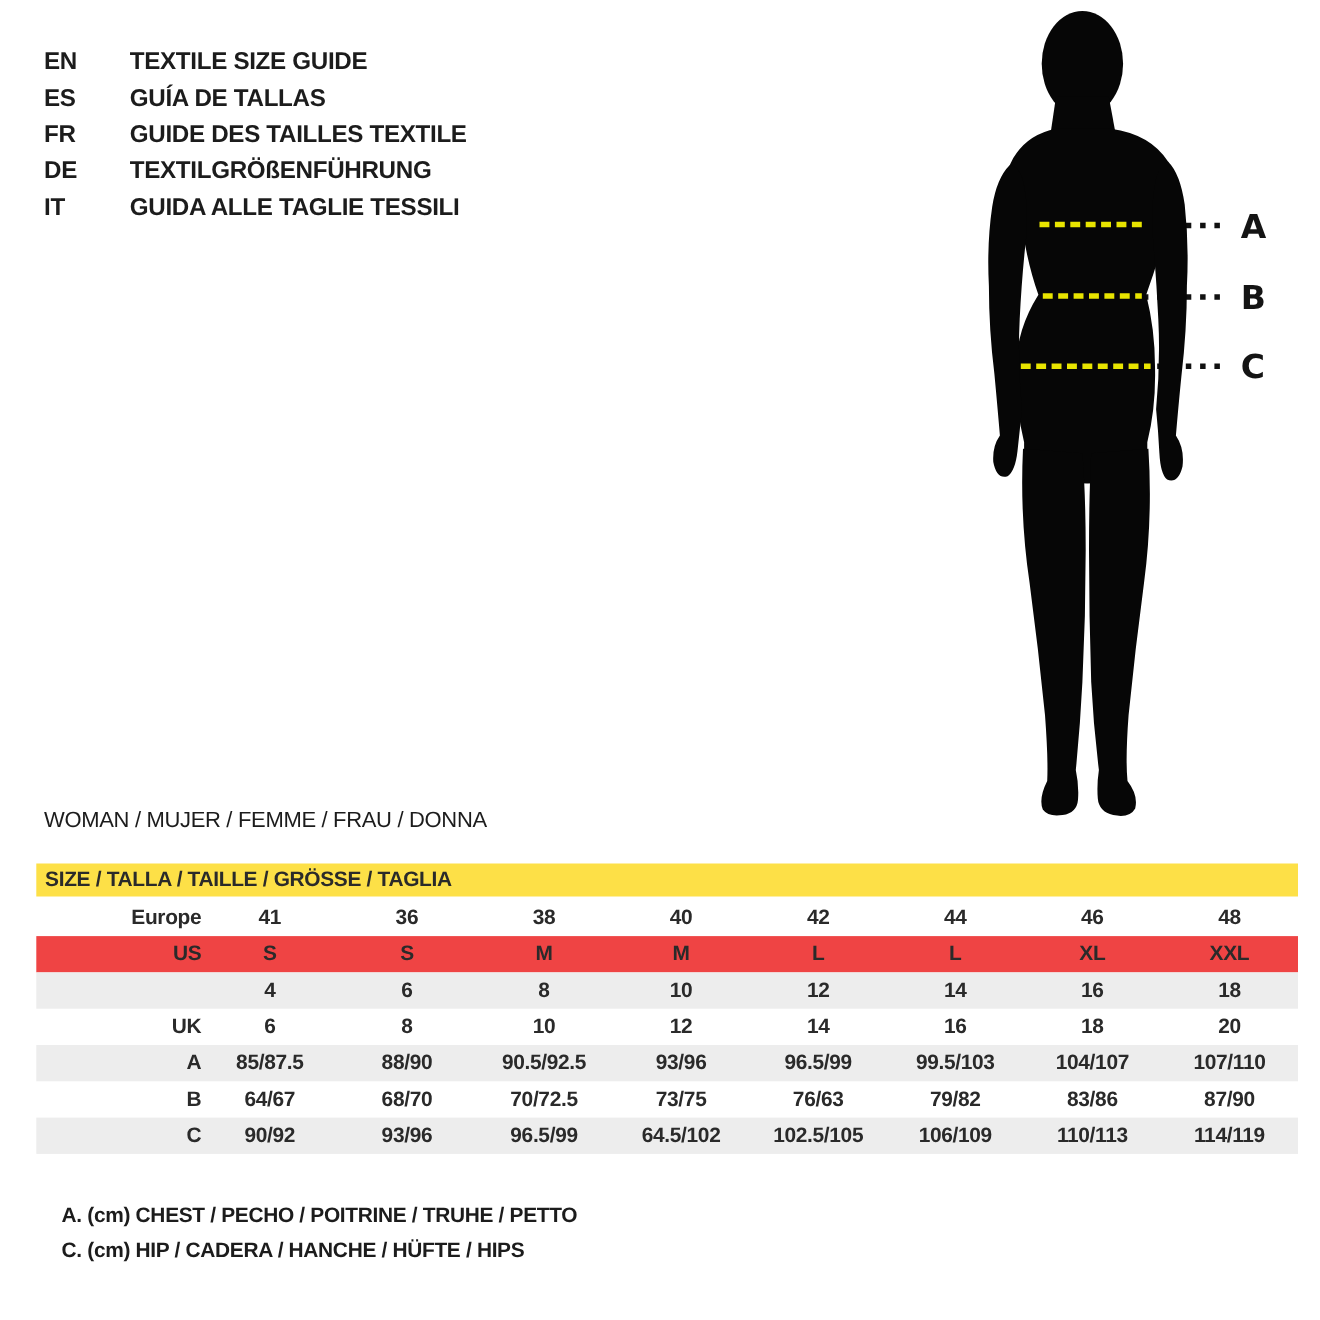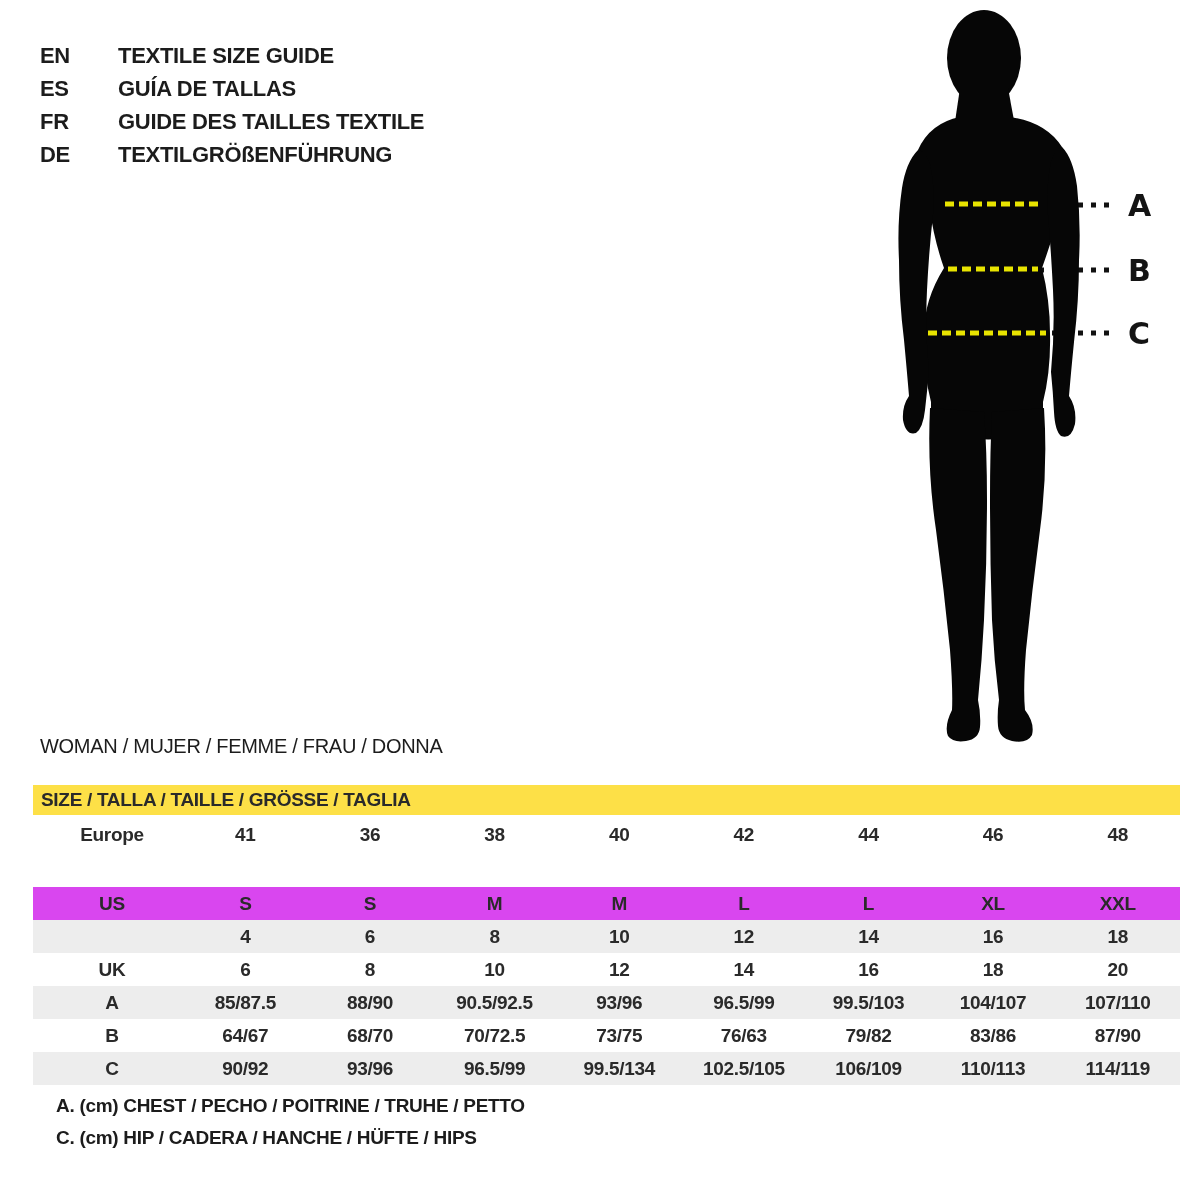--- a/index.html
+++ b/index.html
@@ -46,21 +46,21 @@
   .table-header {
     height:30px; line-height:30px;
     padding-left:8px; margin-bottom:3px;
   }
   .trow {
     display:grid;
     grid-template-columns:150px repeat(8, 1fr);
     height:33px; line-height:33px;
   }
   .trow.shade {  }
-  .tlabel { text-align:center; padding-left:8px; }
+  .tlabel { text-align:right; padding-left:8px; }
   .tcell { text-align:center; }
 
   
   .legend {
     position:absolute; left:56px; top:1090px;
     font-weight:bold; font-size:19px; letter-spacing:-0.3px;
   }
   .legend-line { height:32px; line-height:32px; white-space:nowrap; }
 </style>
 </head>
@@ -77,20 +77,24 @@
       <span class="lang-code">ES</span>
       <span class="lang-label">GUÍA DE TALLAS</span>
     </div>
     <div class="lang-row">
       <span class="lang-code">FR</span>
       <span class="lang-label">GUIDE DES TAILLES TEXTILE</span>
     </div>
     <div class="lang-row">
       <span class="lang-code">DE</span>
       <span class="lang-label">TEXTILGRÖßENFÜHRUNG</span>
+    </div>
+    <div class="lang-row">
+      <span class="lang-code">IT</span>
+      <span class="lang-label">GUIDA ALLE TAGLIE TESSILI</span>
     </div>
   </div>
 
   <svg class="figure-svg" viewBox="860 0 340 760">
 
     <g stroke="#111111" stroke-width="5" stroke-dasharray="5 8">
       <line x1="1000" y1="205" x2="1114" y2="205"></line>
       <line x1="1000" y1="270" x2="1114" y2="270"></line>
       <line x1="1000" y1="333" x2="1114" y2="333"></line>
     </g>
@@ -188,21 +192,21 @@
           <div class="tlabel">Europe</div>
           <div class="tcell">41</div>
           <div class="tcell">36</div>
           <div class="tcell">38</div>
           <div class="tcell">40</div>
           <div class="tcell">42</div>
           <div class="tcell">44</div>
           <div class="tcell">46</div>
           <div class="tcell">48</div>
         </div>
-        <div class="trow shade" style="background: #d946ef; margin-top: 36px;">
+        <div class="trow shade" style="background: #ef4444;">
           <div class="tlabel">US</div>
           <div class="tcell">S</div>
           <div class="tcell">S</div>
           <div class="tcell">M</div>
           <div class="tcell">M</div>
           <div class="tcell">L</div>
           <div class="tcell">L</div>
           <div class="tcell">XL</div>
           <div class="tcell">XXL</div>
         </div>
@@ -248,21 +252,21 @@
           <div class="tcell">76/63</div>
           <div class="tcell">79/82</div>
           <div class="tcell">83/86</div>
           <div class="tcell">87/90</div>
         </div>
         <div class="trow shade" style="background: rgb(237, 237, 237);">
           <div class="tlabel">C</div>
           <div class="tcell">90/92</div>
           <div class="tcell">93/96</div>
           <div class="tcell">96.5/99</div>
-          <div class="tcell">99.5/134</div>
+          <div class="tcell">64.5/102</div>
           <div class="tcell">102.5/105</div>
           <div class="tcell">106/109</div>
           <div class="tcell">110/113</div>
           <div class="tcell">114/119</div>
         </div>
       </div>
   </div>
 
   <div class="legend">
     <div class="legend-line">A. (cm) CHEST / PECHO / POITRINE / TRUHE / PETTO</div>

